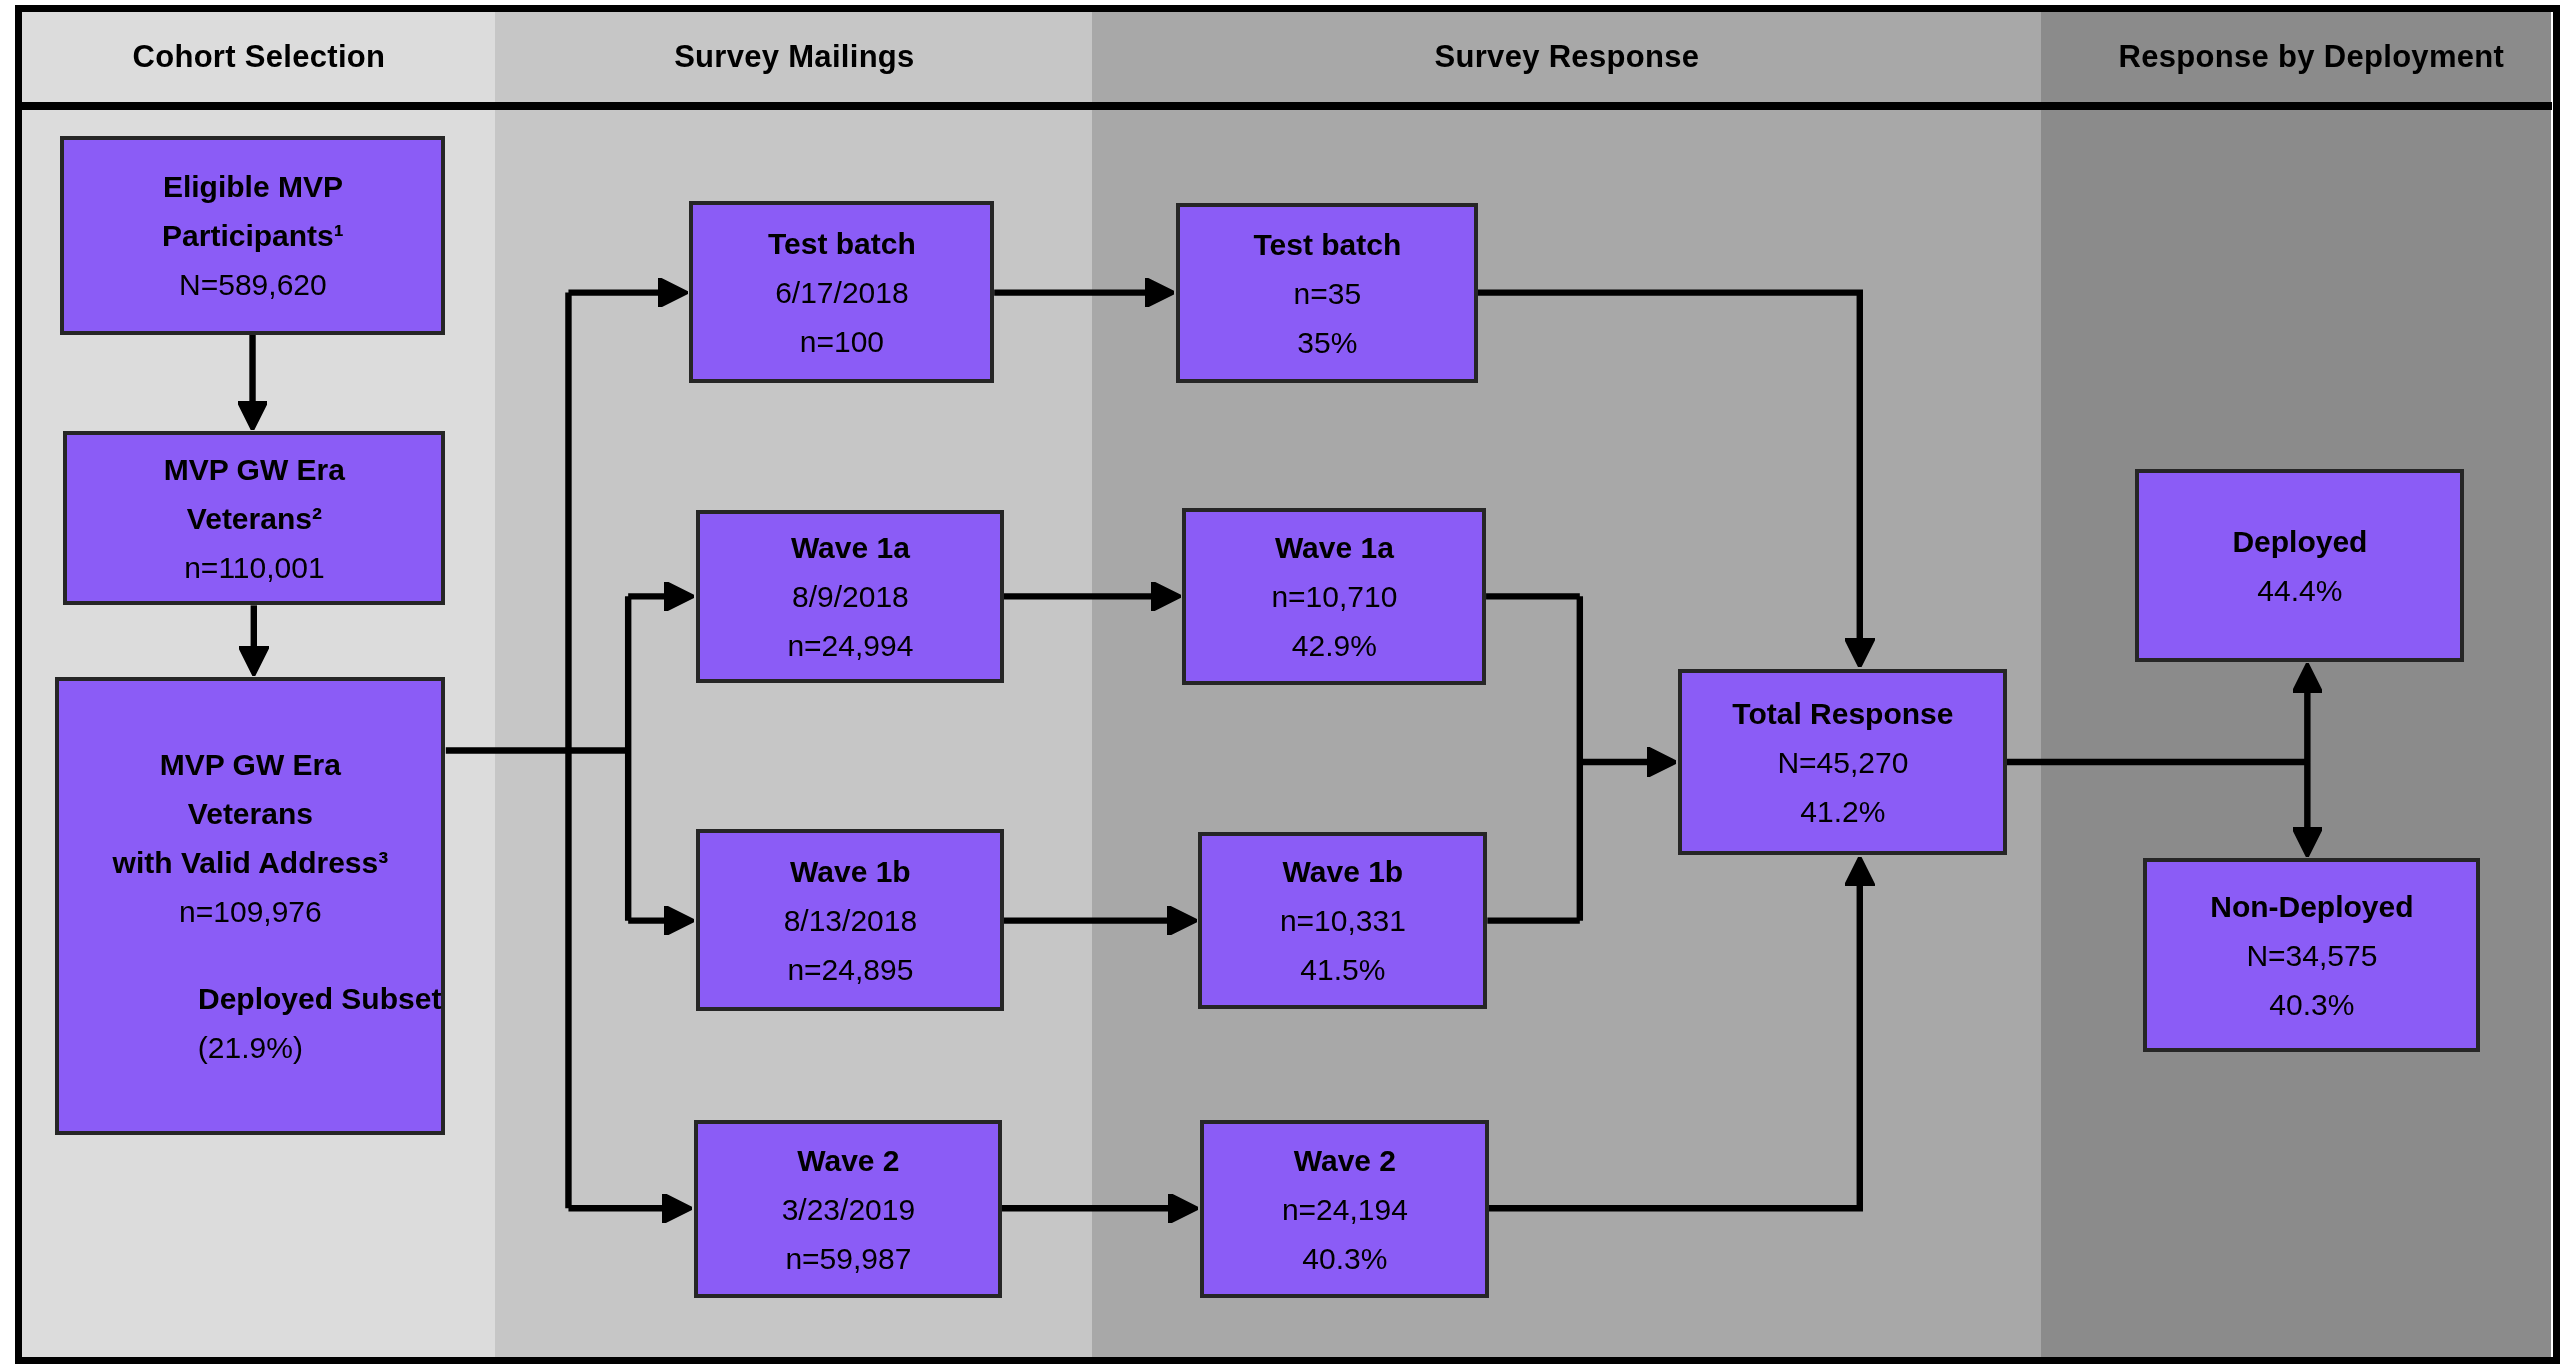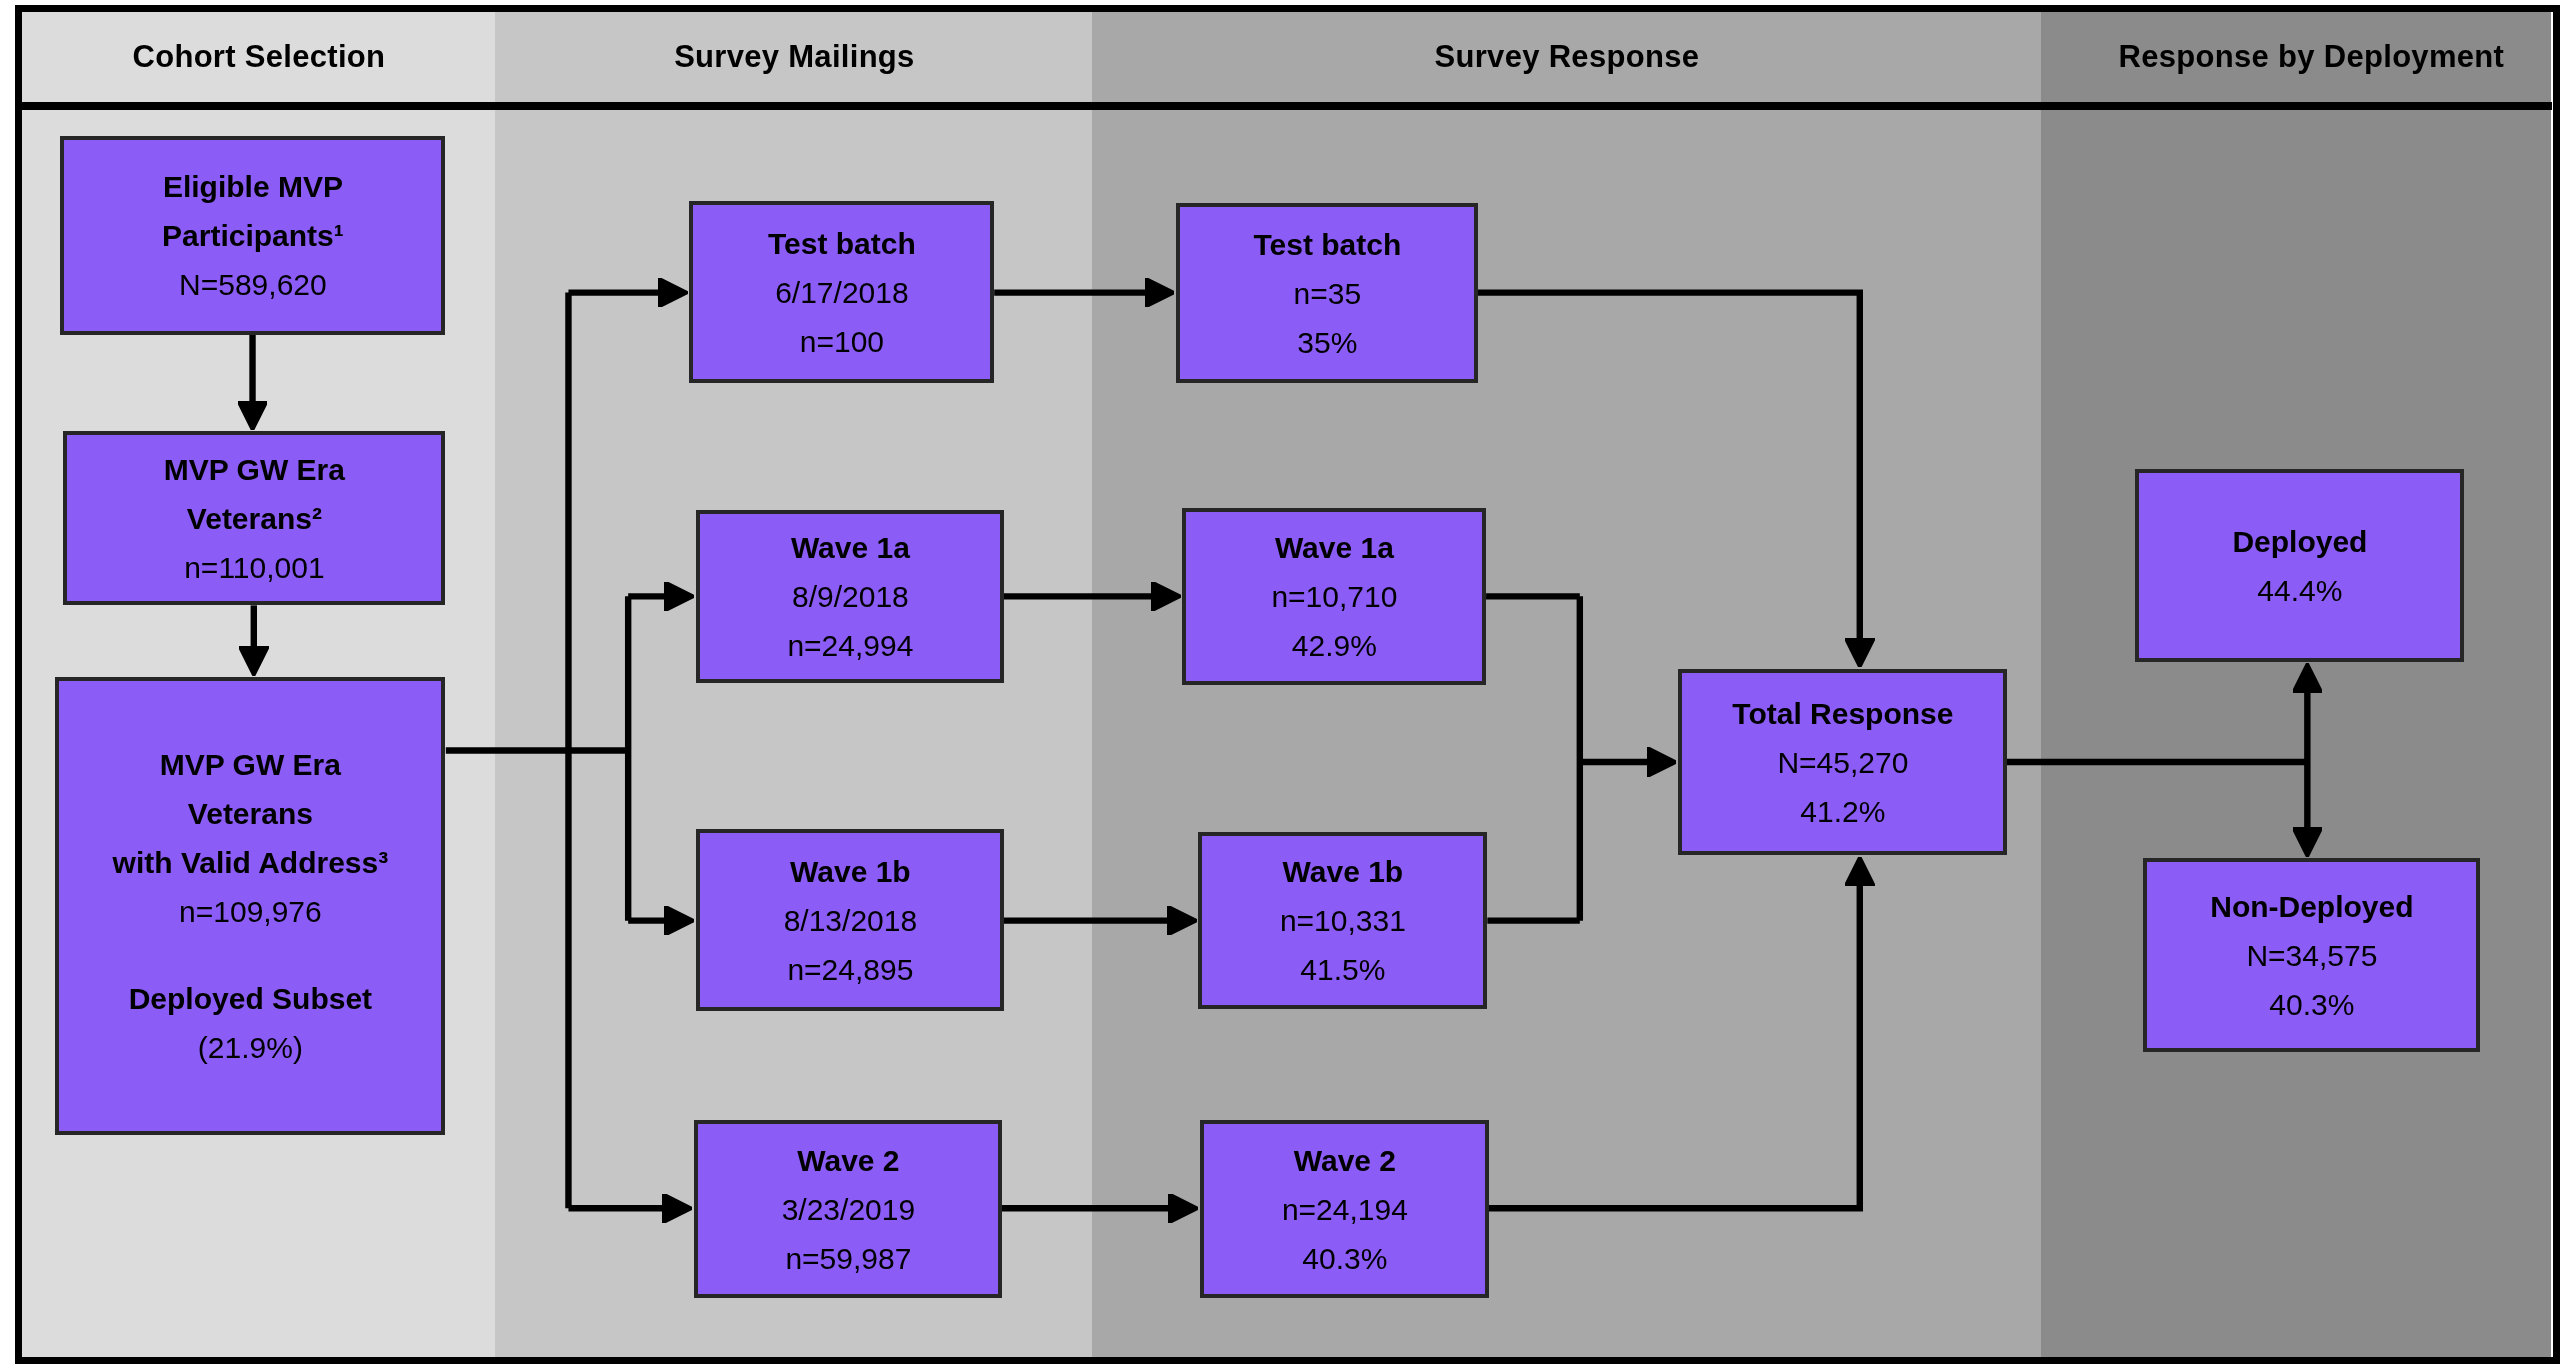--- a/index.html
+++ b/index.html
@@ -21,21 +21,21 @@
     position:absolute;top:0;height:90px;line-height:90px;
     text-align:center;font-weight:bold;font-size:31px;letter-spacing:0.3px;
   }
   .hsep{position:absolute;left:0;top:90px;width:2530px;height:7.7px;background:#000;}
   .box{
     position:absolute;background:#8b5cf6;border:4.5px solid #262626;box-sizing:border-box;
     display:flex;flex-direction:column;justify-content:center;
     text-align:center;font-size:30px;line-height:49px;
   }
   .b{font-weight:bold;}
-  .gap{margin-top:38px;}
+  .gap{margin-top:38px;text-align:right;}
   svg.arrows{position:absolute;left:0;top:0;}
   svg.arrows *{stroke:#000;}
 </style>
 </head>
 <body>
 
 <div class="figure">
 
   <div class="col col1"></div>
   <div class="col col2"></div>

